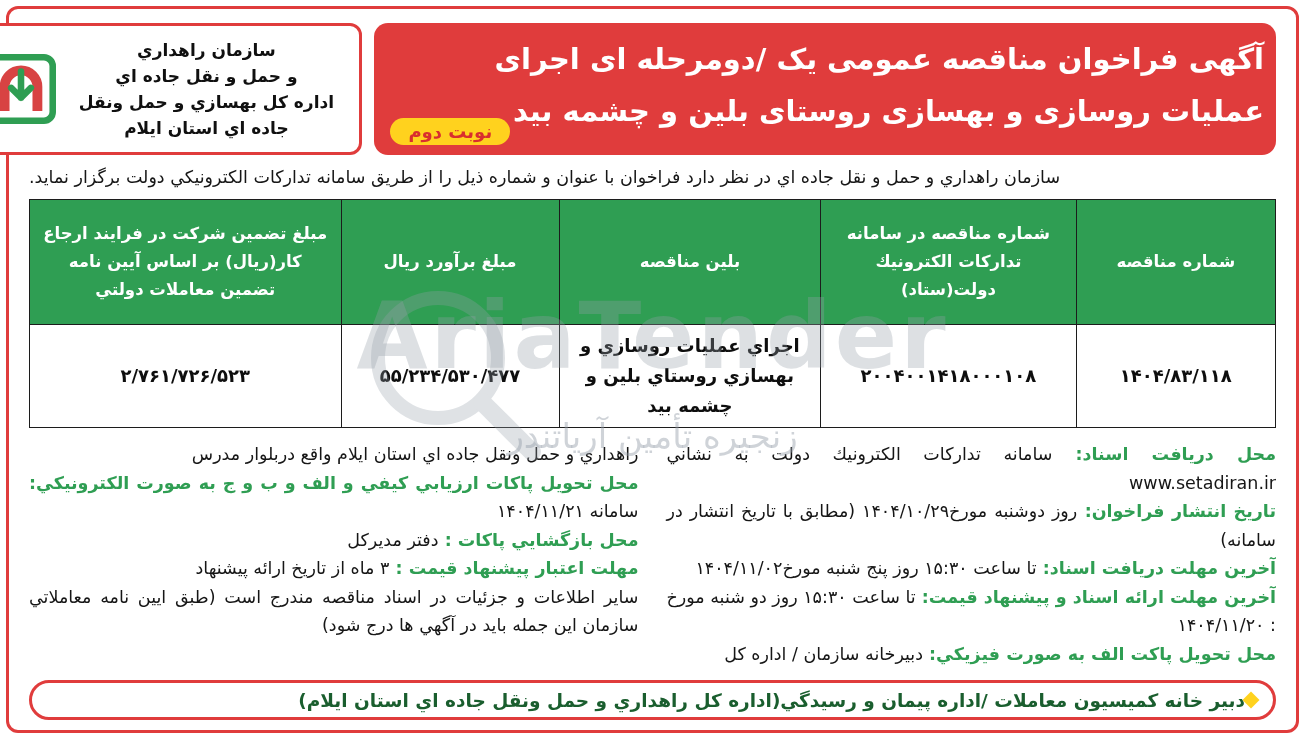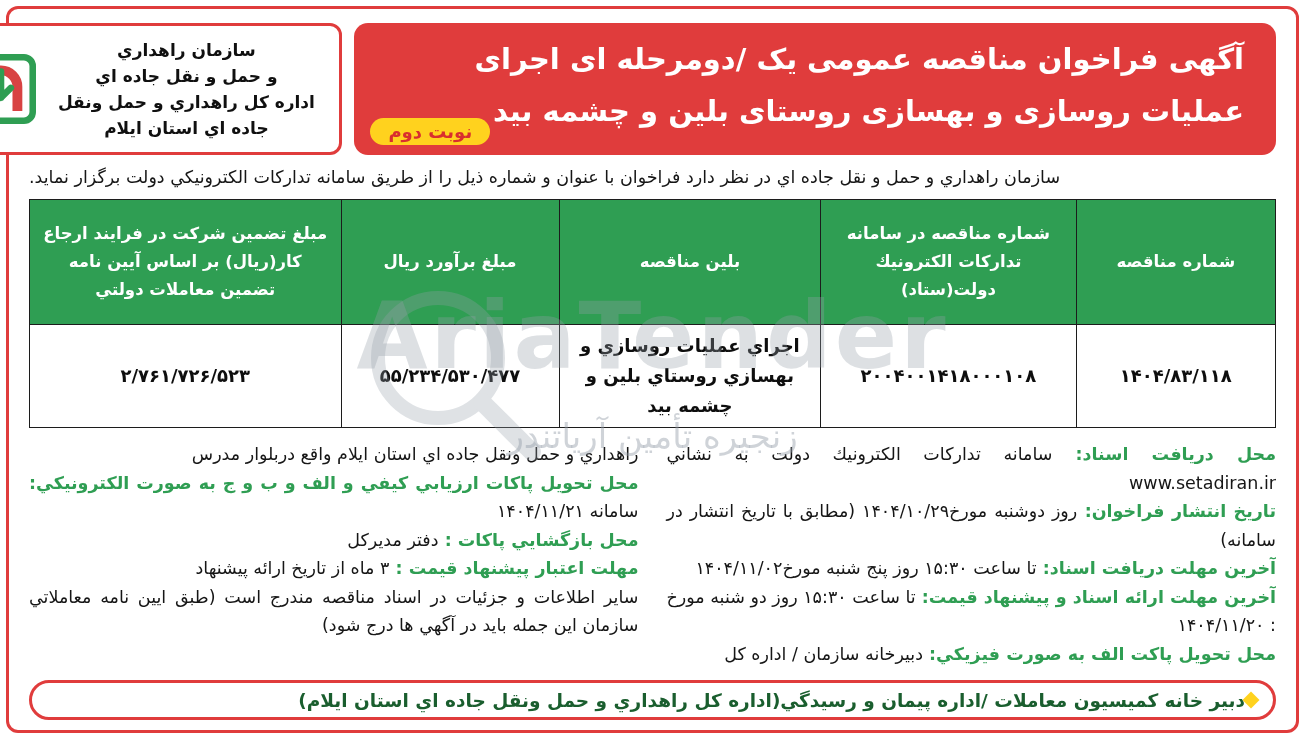--- a/index.html
+++ b/index.html
@@ -16,21 +16,21 @@
   .frame {
     position:absolute; inset:6px;
     border:3px solid var(--red); border-radius:12px;
     padding:14px 20px 10px; display:flex; flex-direction:column;
     background:#fff;
   }
   
   .header { display:flex; gap:12px; align-items:stretch; height:132px; flex:0 0 auto; }
   .title-box {
     flex:1; background:var(--red); border-radius:14px; color:#fff;
-    padding:10px 32px 10px 120px; position:relative;
+    padding:10px 12px 10px 120px; position:relative;
   }
   .title-line { font-size:29px; font-weight:bold; line-height:52px; text-align:right; white-space:nowrap; }
   .badge {
     position:absolute; bottom:10px; left:16px;
     background:var(--yellow); color:#d92e2e; font-weight:bold; font-size:18px;
     padding:3px 18px; border-radius:16px; white-space:nowrap;
   }
   .org-box {
     width:390px; flex:0 0 auto; border:3px solid var(--red); border-radius:12px;
     background:#fff; display:flex; align-items:center; padding:8px 10px; gap:6px;
@@ -86,21 +86,21 @@
     <div class="header">
       <div class="title-box">
         <div class="title-line">آگهی فراخوان مناقصه عمومی یک /دومرحله ای اجرای</div>
         <div class="title-line">عملیات روسازی و بهسازی روستای بلین و چشمه بید</div>
         <div class="badge">نوبت دوم</div>
       </div>
       <div class="org-box">
         <div class="org-text">
           <div>سازمان راهداري</div>
           <div>و حمل و نقل جاده اي</div>
-          <div>اداره كل راهداري و حمل ونقل</div>
+          <div>اداره كل بهسازي و حمل ونقل</div>
           <div>جاده اي استان ايلام</div>
         </div>
         <div class="logo-wrap">
           <svg width="70" height="70" viewBox="0 0 64 64">
             <rect x="3" y="3" width="58" height="58" rx="8" fill="none" stroke="#2f9e53" stroke-width="6"></rect>
             <path d="M17 52 V30 a15 15 0 0 1 30 0 V52" fill="none" stroke="#d84343" stroke-width="9"></path>
             <path d="M32 16 v24 M32 40 l-9 -9 M32 40 l9 -9" fill="none" stroke="#2f9e53" stroke-width="6" stroke-linecap="round"></path>
           </svg>
         </div>
       </div>

